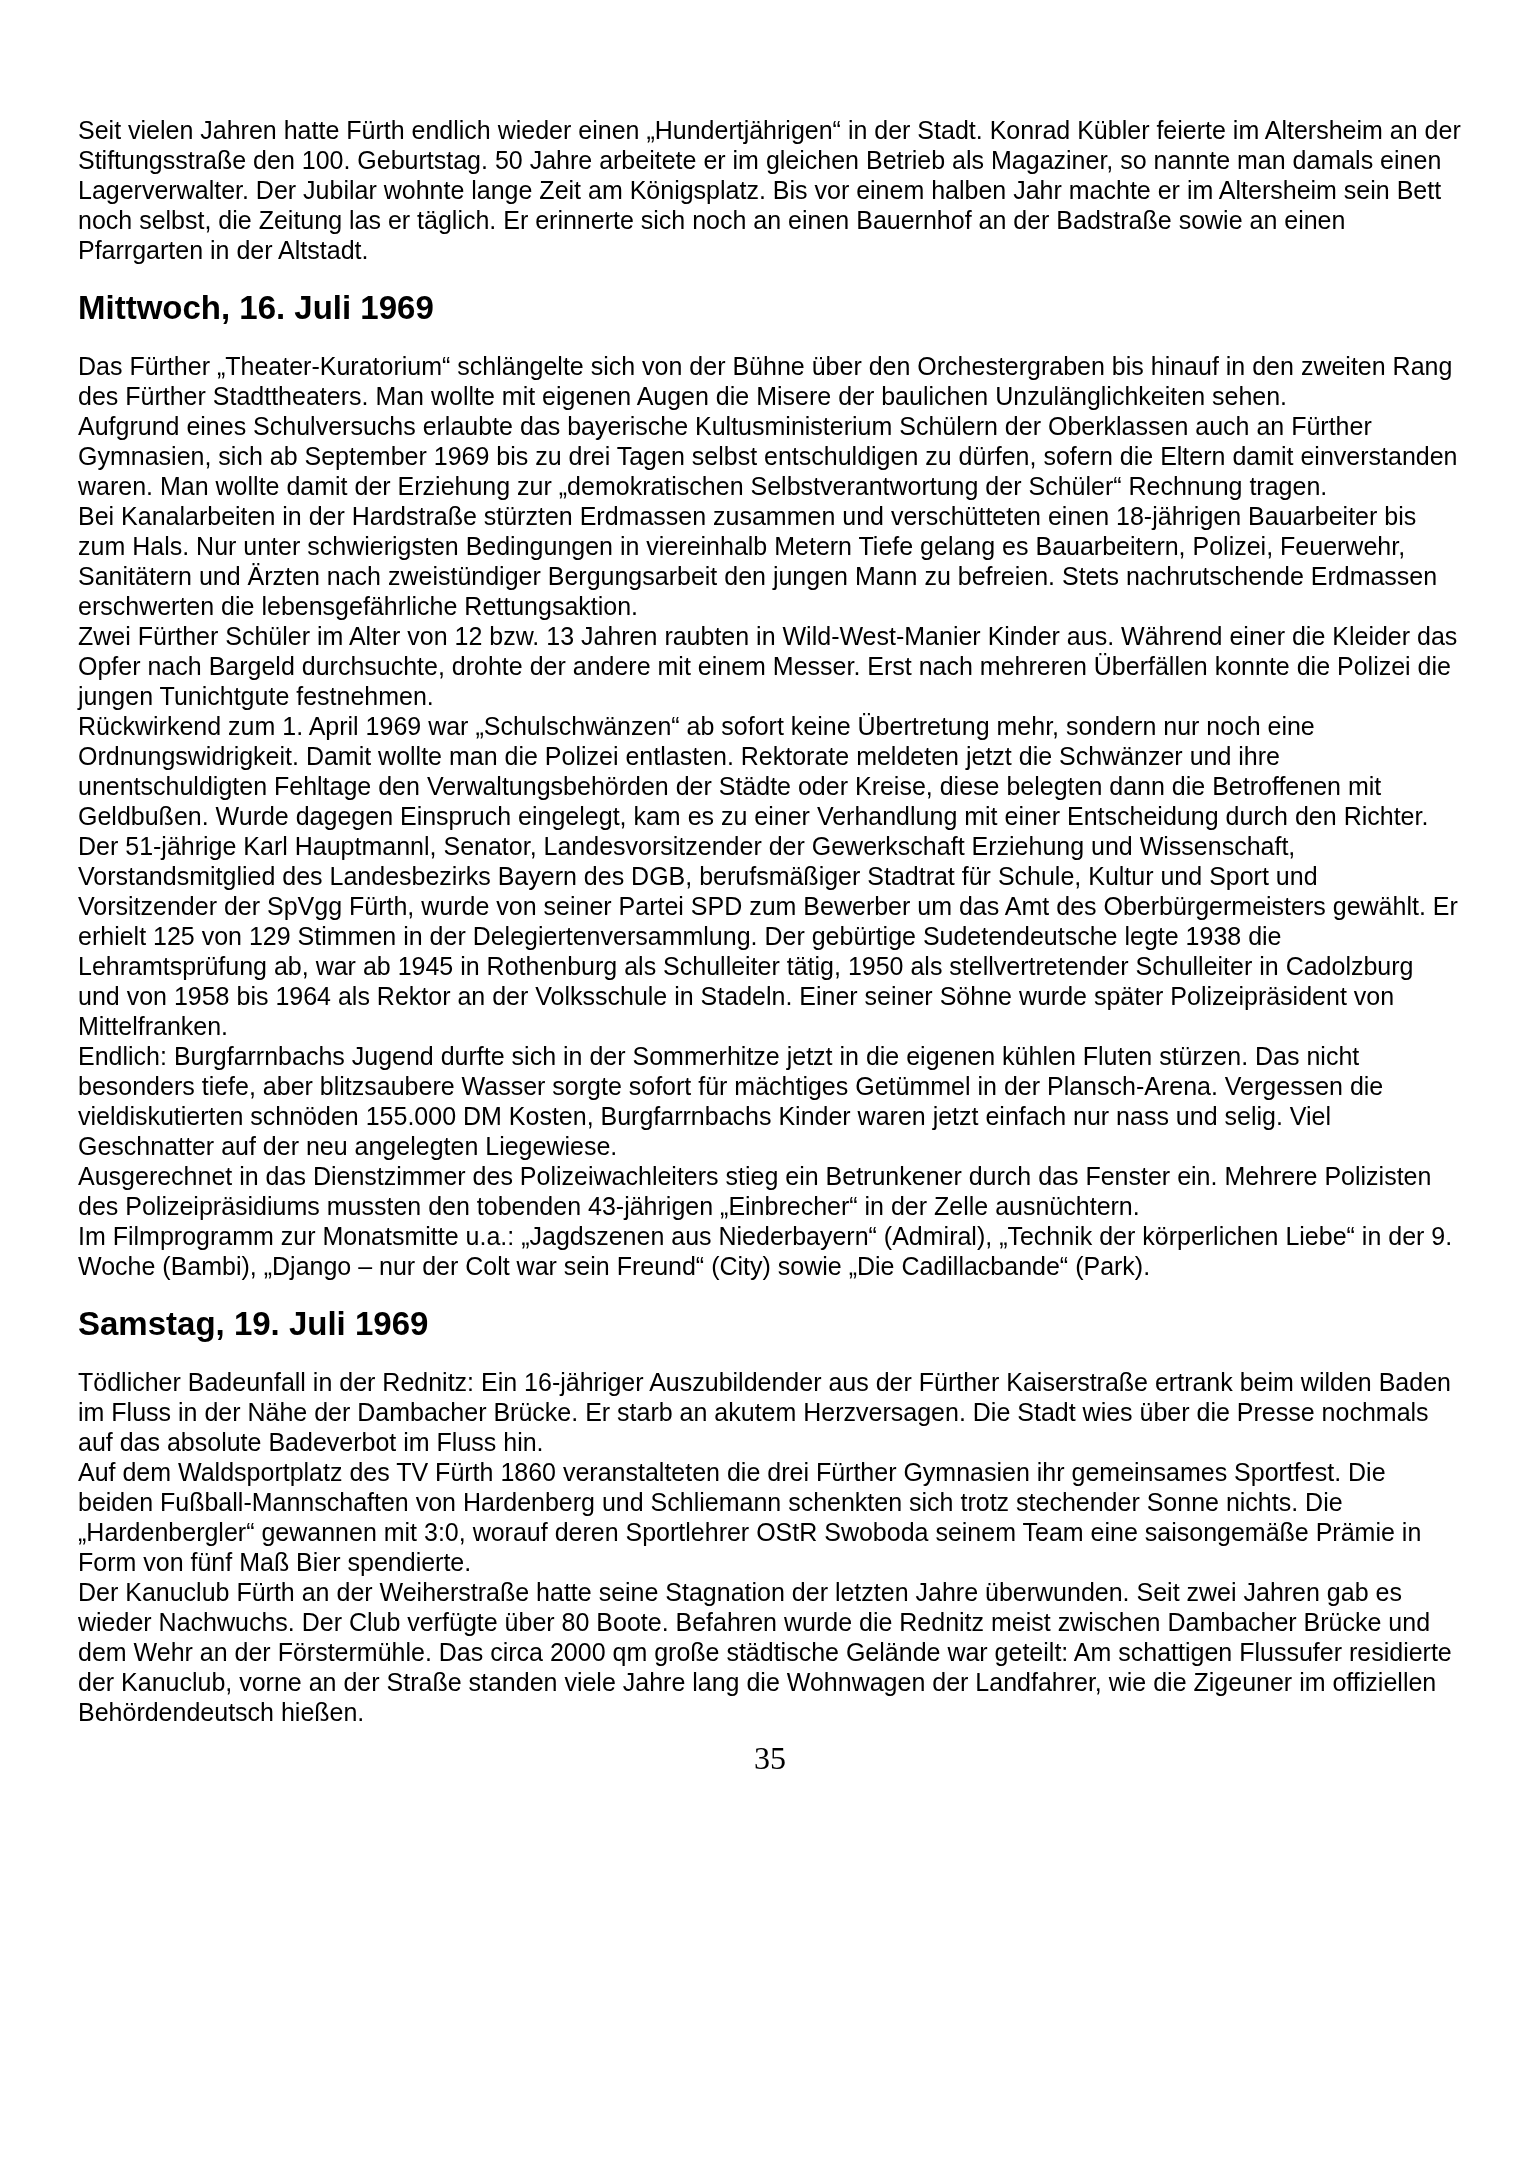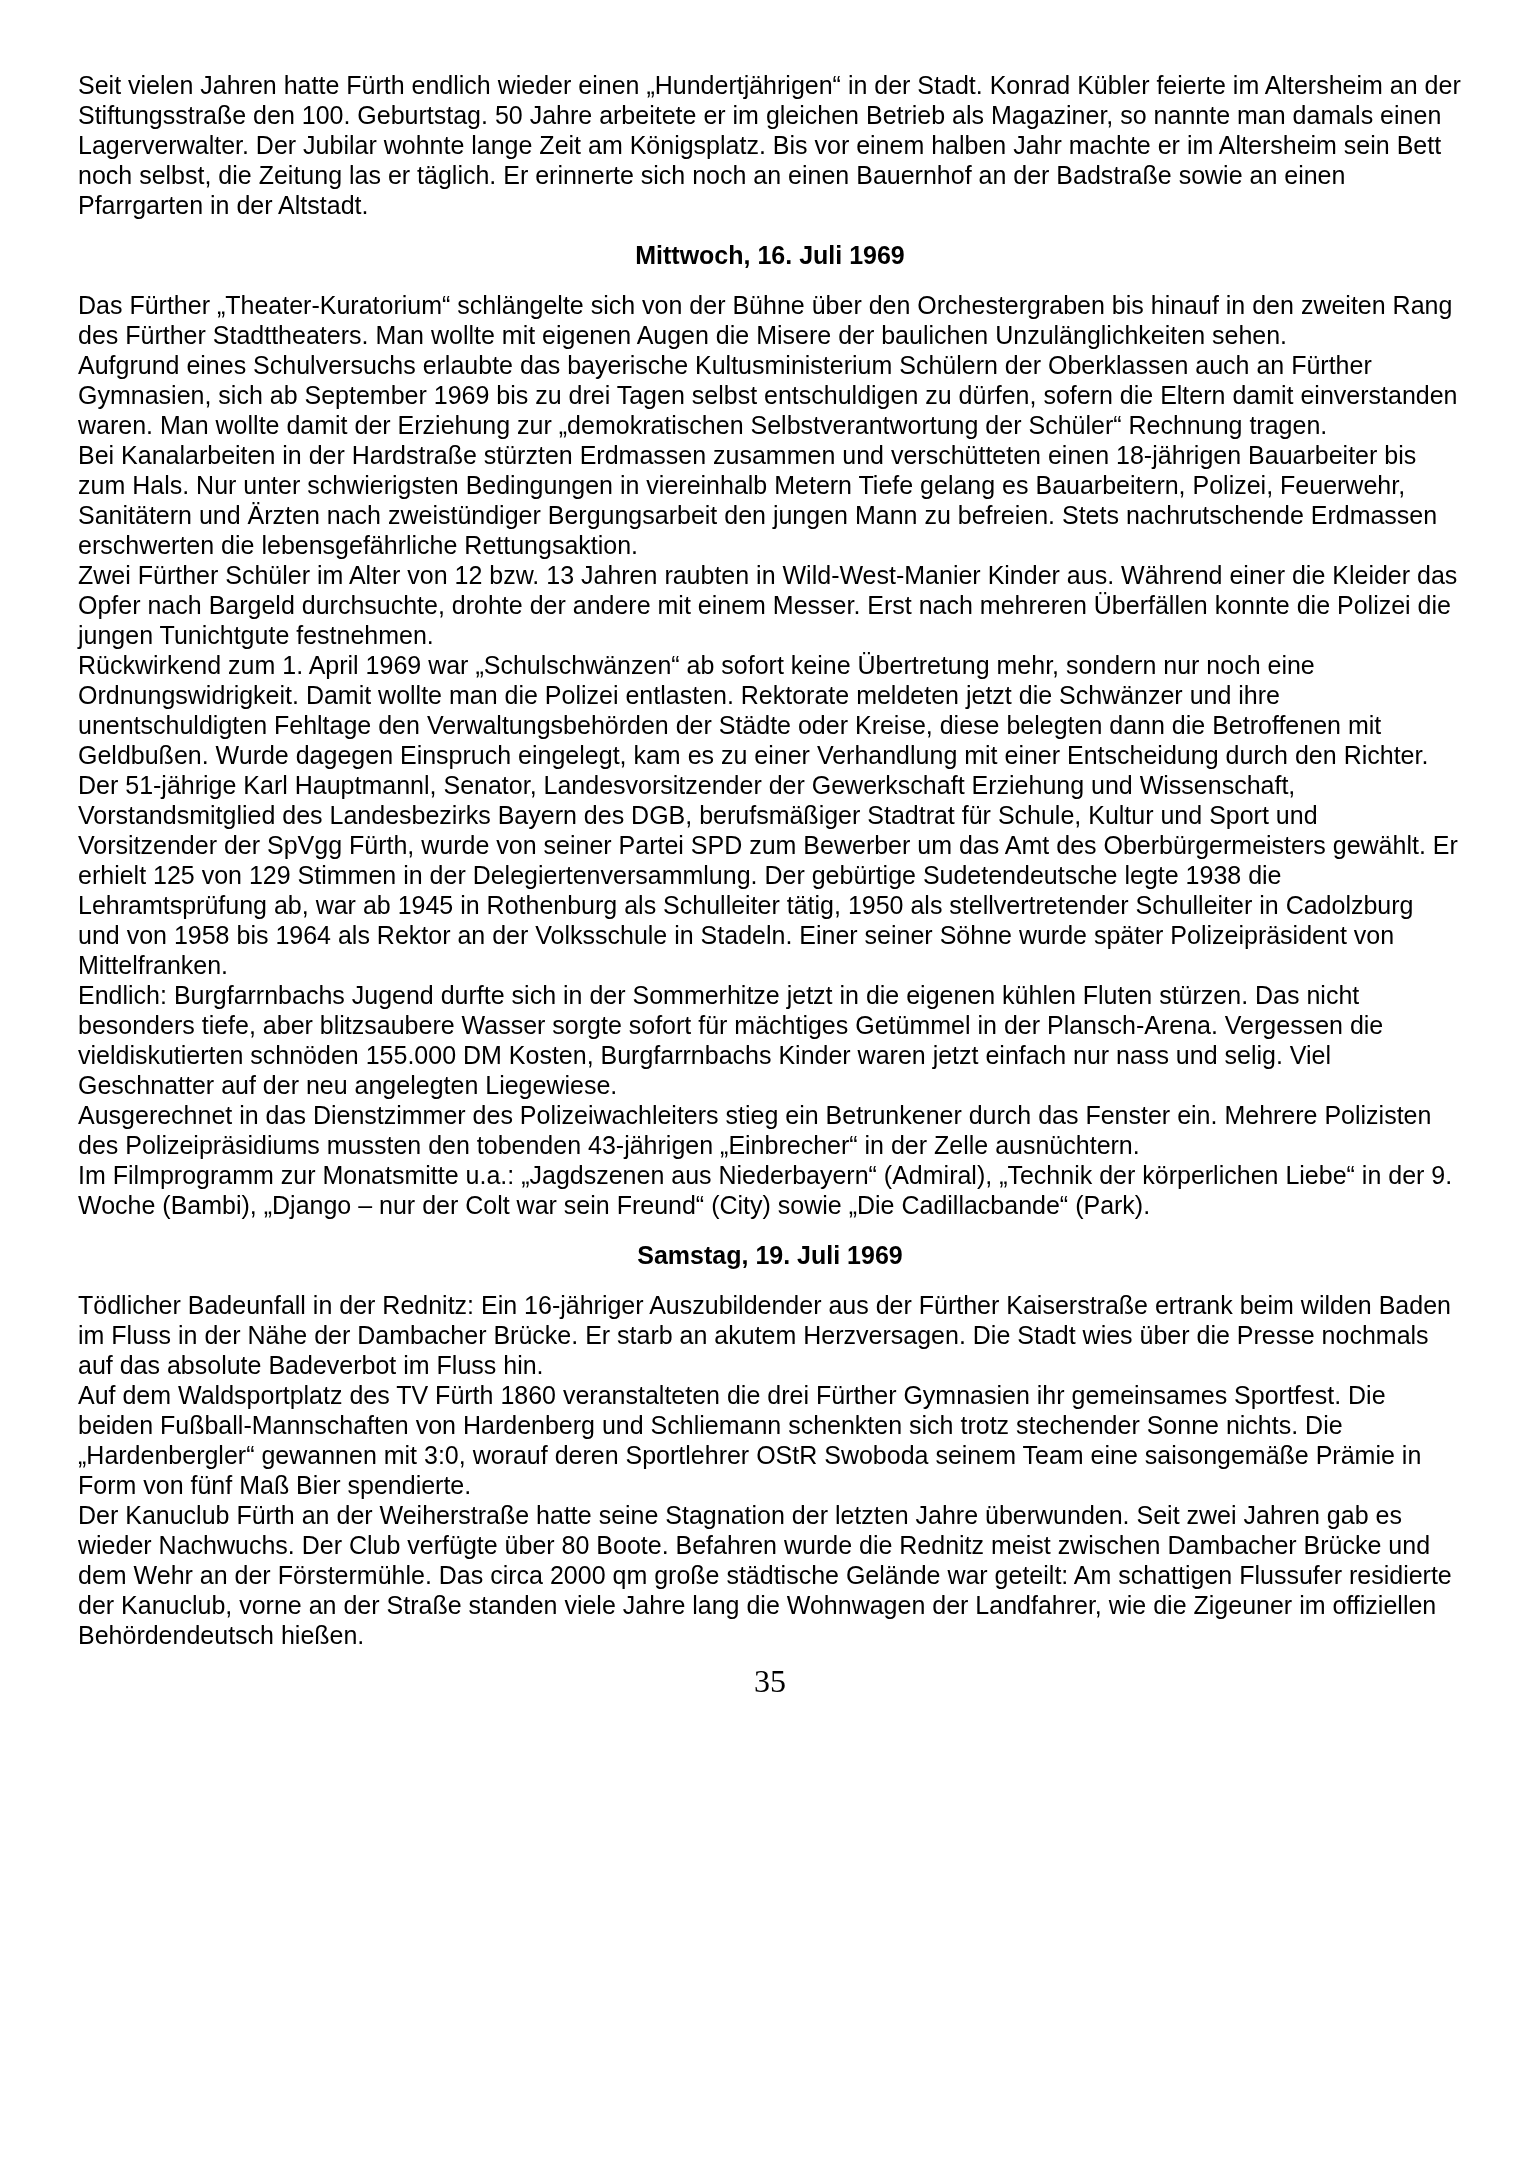--- a/index.html
+++ b/index.html
@@ -6,40 +6,39 @@
     margin: 0;
     padding: 0;
     background: #ffffff;
   }
   .page {
     position: relative;
     width: 1536px;
     height: 2173px;
     box-sizing: border-box;
     background: #ffffff;
-    padding: 70px 74px 0 78px;
+    padding: 115px 74px 0 78px;
     color: #000000;
     font-family: "Liberation Sans", "DejaVu Sans", sans-serif;
     font-size: 25px;
     line-height: 30px;
     overflow: hidden;
   }
   .text-column {
     width: 1384px;
   }
   .para {
     margin: 0;
     text-align: left;
   }
   .heading {
-    margin: 20px 0;
-    font-size: 25px;
+    margin: 28px 0;
+    font-size: 33px;
     font-weight: bold;
     line-height: 30px;
-    text-align: center;
   }
   .page-number {
     margin-top: 14px;
     text-align: center;
     font-family: "Liberation Serif", "DejaVu Serif", serif;
     font-size: 32px;
     line-height: 34px;
   }
 </style>
 </head>

